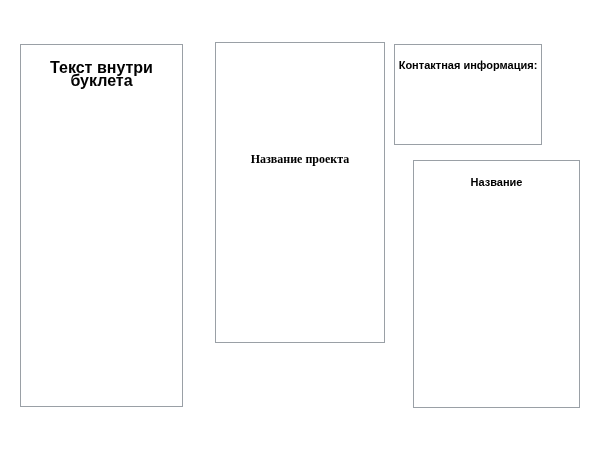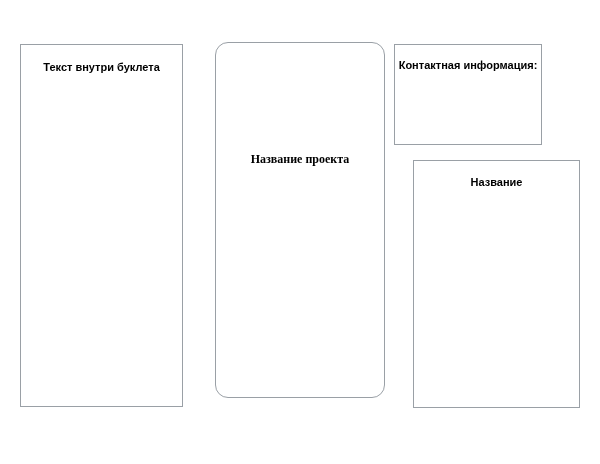--- a/index.html
+++ b/index.html
@@ -28,21 +28,21 @@
     border: 1px solid #9aa0a6;
   }
 
   .panel-title {
     position: absolute;
     left: 0;
     right: 0;
     text-align: center;
     font-family: "Liberation Sans", sans-serif;
     font-weight: bold;
-    font-size: 11px;
+    font-size: 16px;
     color: #000000;
     line-height: 13px;
     user-select: none;
   }
 
   
   #panel-left {
     left: 20px;
     top: 44px;
     width: 163px;
@@ -50,22 +50,21 @@
   }
   #panel-left .panel-title {
     top: 16px;
   }
 
   
   #panel-center {
     left: 215px;
     top: 42px;
     width: 170px;
-    height: 356px;
-    border-radius: 13px;
+    height: 301px;
   }
   #panel-center .panel-title {
     top: 110px;
     font-family: "Liberation Serif", serif;
     font-size: 12px;
   }
 
   
   #panel-contact {
     left: 394px;

